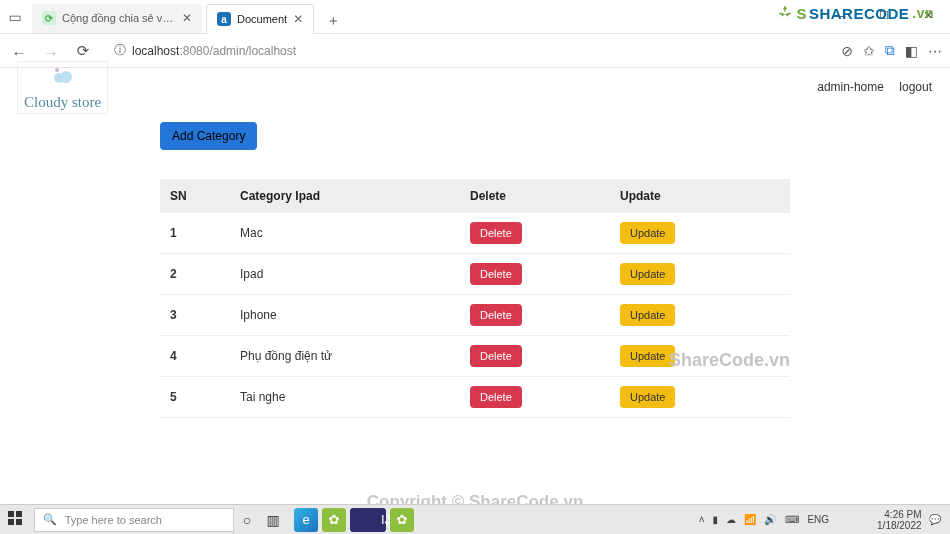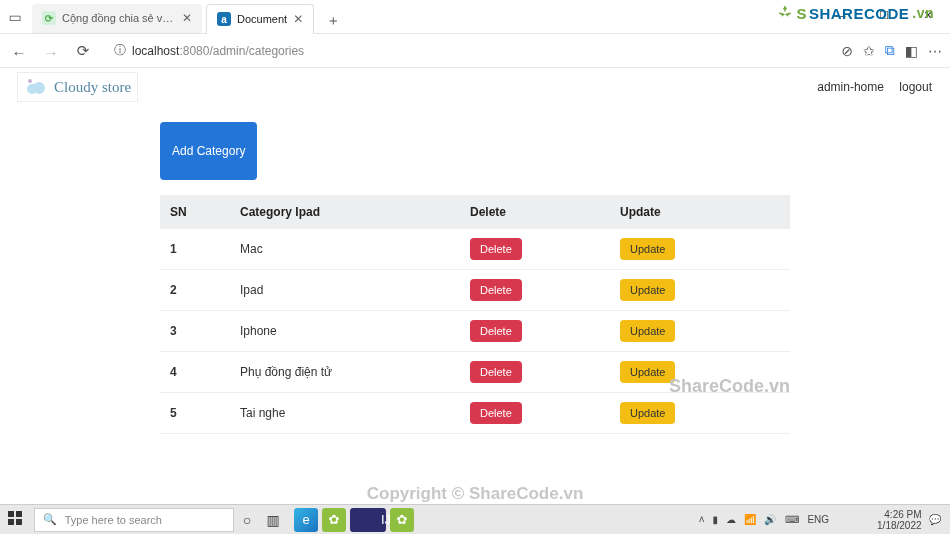--- a/index.html
+++ b/index.html
@@ -25,37 +25,37 @@
   .addr-box .host { color:#333; }
   .addr-box .path { color:#888; }
   .toolbar .right-icn { font-size:14px; color:#555; }
   .brand-watermark { position:absolute; top:4px; right:16px; display:flex; align-items:center; gap:2px; font-size:15px; font-weight:600; letter-spacing:.5px; }
   .brand-watermark .g { color:#6fa63c; }
   .brand-watermark .rest { color:#0369a1; text-transform:uppercase; }
   .brand-watermark .vn { color:#6fa63c; font-size:14px; margin-left:1px; }
   .brand-watermark svg { width:18px; height:18px; }
   
   .page-header { height:38px; padding:8px 18px; display:flex; align-items:center; justify-content:space-between; background:#fff; }
-  .logo { display:flex; align-items:center; gap:6px; padding:2px 6px; box-shadow:0 0 0 1px #eee; }
+  .logo { display:flex; align-items:center; gap:6px; padding:2px 6px; box-shadow:0 0 0 1px #eee;flex-direction:column; }
   .logo svg { width:24px; height:24px; }
   .logo span { font-family:"Comic Sans MS",cursive; color:#5588a3; font-size:15px; }
   .top-links { font-size:12px; color:#333; }
   .top-links a { color:#333; margin-left:12px; text-decoration:none;margin-top:12px; }
   
   .content { padding:16px 160px 0 160px; }
-  .btn-primary { background:#2375d8; color:#ffffff; border:none; border-radius:4px; padding:22px 12px; font-size:12px; cursor:pointer; }
-  table { width:100%; border-collapse:collapse; margin-top:15px; font-size:12px; }
+  .btn-primary { background:#2375d8; color:#000000; border:none; border-radius:4px; padding:7px 12px; font-size:12px; cursor:pointer; }
+  table { width:100%; border-collapse:collapse; margin-top:29px; font-size:12px; }
   thead th { background:#edeef0; text-align:left; padding:10px 10px; font-weight:600; color:#222; }
   tbody td { padding:9px 10px; border-bottom:1px solid #eee; color:#333; vertical-align:middle; }
   tbody td.sn { font-weight:600; }
   .btn-del { background:#d8384d; color:#fff; border:none; border-radius:4px; padding:5px 10px; font-size:11px; cursor:pointer; }
   .btn-upd { background:#f3bd13; color:#333; border:none; border-radius:4px; padding:5px 10px; font-size:11px; cursor:pointer; }
   
-  .wm-mid { position:absolute; top:376px; right:160px; color:#c4c4c4; font-size:18px; font-weight:600; }
-  .wm-bottom { position:absolute; bottom:30px; left:50%; transform:translateX(-50%); color:#c7c7c7; font-size:17px; font-weight:600; }
+  .wm-mid { position:absolute; top:350px; right:160px; color:#c4c4c4; font-size:18px; font-weight:600; }
+  .wm-bottom { position:absolute; bottom:22px; left:50%; transform:translateX(-50%); color:#c7c7c7; font-size:17px; font-weight:600; }
   
   .taskbar { position:absolute; left:0; right:0; bottom:0; height:30px; background:#e8e8e8; display:flex; align-items:center; font-size:12px; color:#333; border-top:1px solid #ccc; }
   .taskbar .start { width:30px; text-align:center; }
   .taskbar .search { flex:0 0 200px; height:24px; background:#fff; border:1px solid #ccc; display:flex; align-items:center; gap:8px; padding:0 8px; color:#888; font-size:11px; margin-left:4px; }
   .taskbar .tb-icn { width:26px; text-align:center; font-size:14px; }
   .taskbar .apps { display:flex; align-items:center; margin-left:8px; gap:4px; }
   .taskbar .app { width:24px; height:24px; border-radius:3px; display:flex; align-items:center; justify-content:center; font-size:13px; color:#fff; }
   .edge { background:linear-gradient(135deg,#34b4e4,#1c72c1); }
   .circ-g { background:#8fbf3f; }
   .idea { background:#2d2d6e;padding-left:36px; }
@@ -87,21 +87,21 @@
   </div>
 </div>
 
 <div class="toolbar">
   <span class="nav-icn">←</span>
   <span class="nav-icn" style="color:#bbb;">→</span>
   <span class="nav-icn">⟳</span>
   <div class="addr-box">
     <span class="lock">ⓘ</span>
     <span>
-      <span class="host">localhost</span><span class="path">:8080</span><span class="path">/admin/categories</span>
+      <span class="host">localhost</span><span class="path">:8080</span><span class="path">/admin/localhost</span>
     </span>
   </div>
   <span class="right-icn">⊘</span>
   <span class="right-icn">✩</span>
   <span class="right-icn" style="color:#2a7de1;">⧉</span>
   <span class="right-icn">◧</span>
   <span class="right-icn">⋯</span>
 </div>
 
 <div class="brand-watermark">

